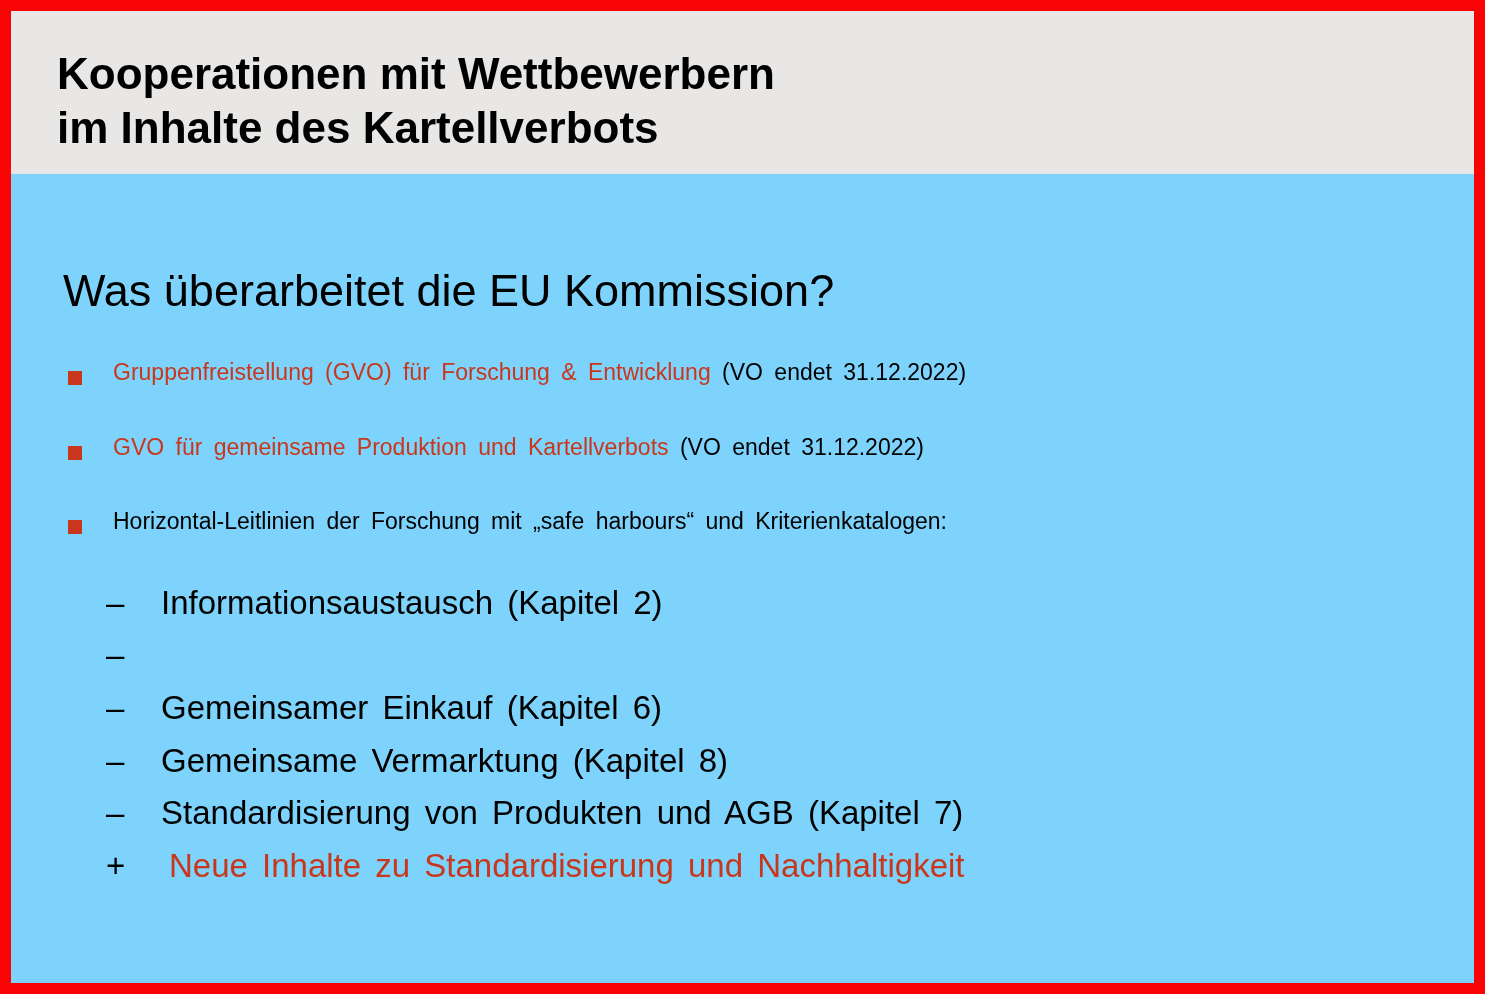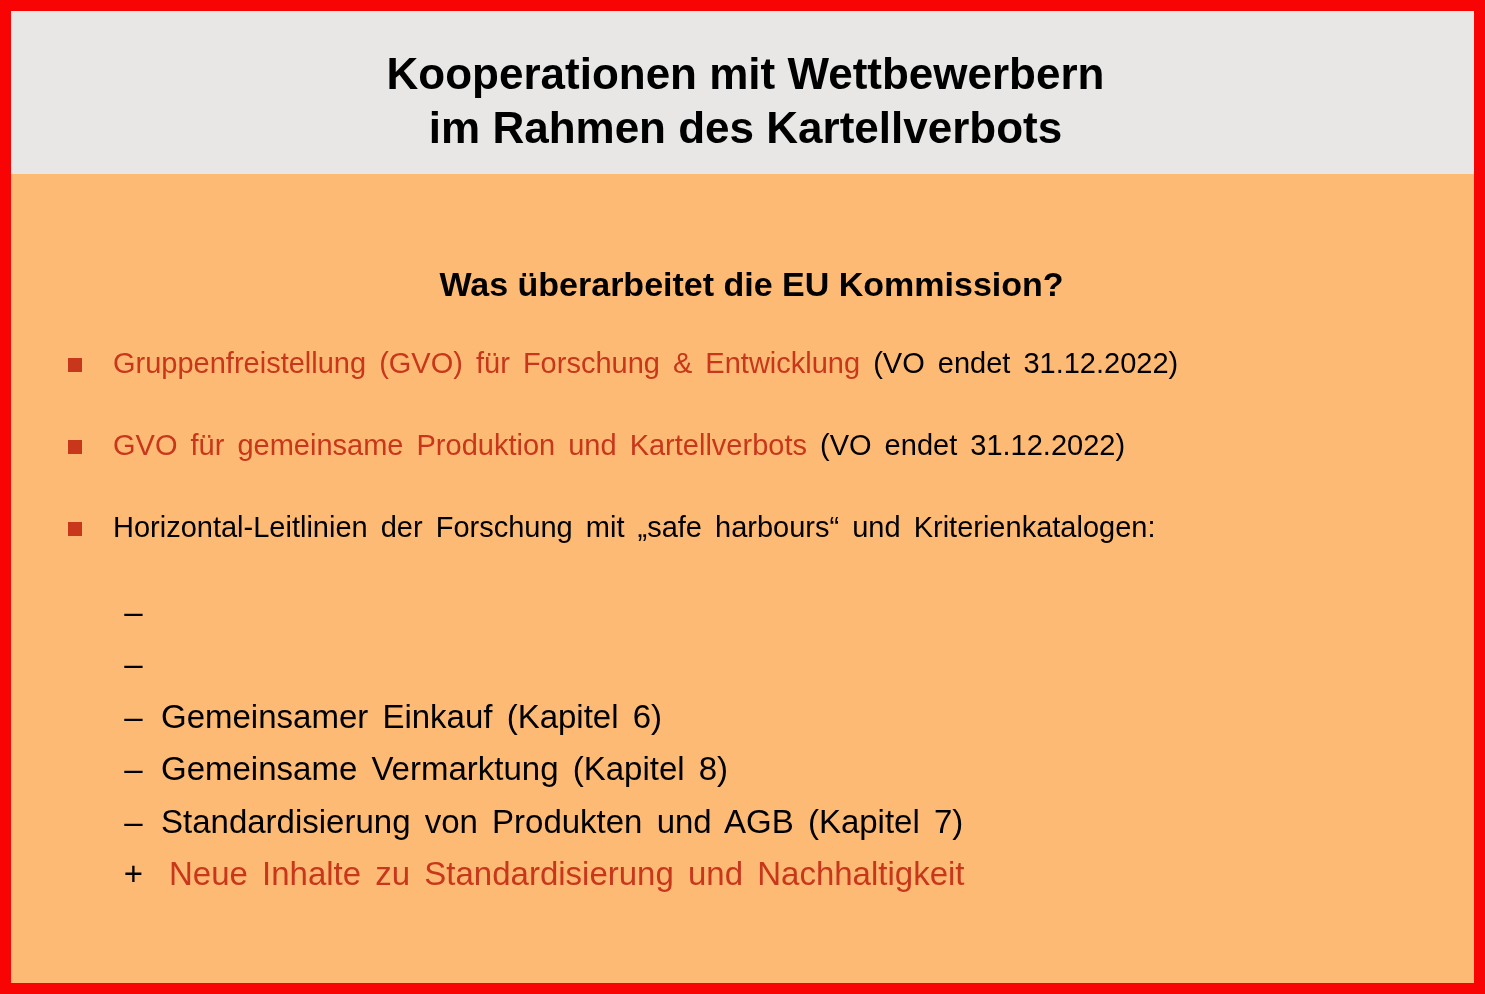--- a/index.html
+++ b/index.html
@@ -5,43 +5,42 @@
   :root{
     --border-red:#f90404;
     --accent:#c8371b;
     --header-gray:#e8e7e6;
     --ink:#000000;
   }
   html,body{margin:0;padding:0;background:#ffffff;}
   .slide{
     width:1485px;height:994px;box-sizing:border-box;
     border:11px solid var(--border-red);
-    background:#fdba74;position:relative;overflow:hidden;
+    background:#7dd3fc;position:relative;overflow:hidden;
     font-family:"Liberation Sans","DejaVu Sans",sans-serif;
     color:var(--ink);
-    text-align:center;
   }
   .titlebar{
     background:var(--header-gray);
     height:163px;box-sizing:border-box;
     padding:36px 40px 0 46px;
   }
   .title{
     font-size:44px;font-weight:bold;line-height:1.22;color:#000;
   }
   .body{padding:0 34px 0 52px;}
   .question{
     margin:90px 0 0 0;
-    font-size:34px;font-weight:bold;color:#000;line-height:1.18;
+    font-size:45px;font-weight:normal;color:#000;line-height:1.18;
   }
   .bullets{list-style:none;margin:42px 0 0 0;padding:0;}
   .bullet-row{
     display:flex;align-items:flex-start;
     margin-bottom:47px;
-    font-size:29px;line-height:1.2;word-spacing:5px;white-space:nowrap;
+    font-size:23px;line-height:1.2;word-spacing:5px;white-space:nowrap;
   }
   .sq{
     width:14px;height:14px;background:var(--accent);
     flex:0 0 auto;margin:12px 31px 0 5px;
   }
   .hl{color:var(--accent);}
   .nm{color:#000;}
   .subs{list-style:none;margin:25px 0 0 0;padding:0 0 0 43px;}
   .sub-row{
     display:flex;align-items:flex-start;
@@ -55,21 +54,21 @@
   .plus-row .sub-text{color:var(--accent);padding-left:8px;}
 </style>
 </head>
 <body>
 
 <div class="slide">
 
   <header class="titlebar">
     <div class="title">
       <span>Kooperationen mit Wettbewerbern</span><br>
-      <span>im Rahmen des Kartellverbots</span>
+      <span>im Inhalte des Kartellverbots</span>
     </div>
   </header>
 
   <main class="body">
 
     <h2 class="question">Was überarbeitet die EU Kommission?</h2>
 
     <ul class="bullets">
       <li class="bullet-row">
         <span class="sq"></span>
@@ -81,20 +80,21 @@
       </li>
       <li class="bullet-row">
         <span class="sq"></span>
         <span><span class="hl"></span><span class="nm">Horizontal-Leitlinien der Forschung mit „safe harbours“ und Kriterienkatalogen:</span></span>
       </li>
     </ul>
 
     <ul class="subs">
       <li class="sub-row">
         <span class="marker">–</span>
+        <span class="sub-text">Informationsaustausch (Kapitel 2)</span>
       </li>
       <li class="sub-row">
         <span class="marker">–</span>
       </li>
       <li class="sub-row">
         <span class="marker">–</span>
         <span class="sub-text">Gemeinsamer Einkauf (Kapitel 6)</span>
       </li>
       <li class="sub-row">
         <span class="marker">–</span>

